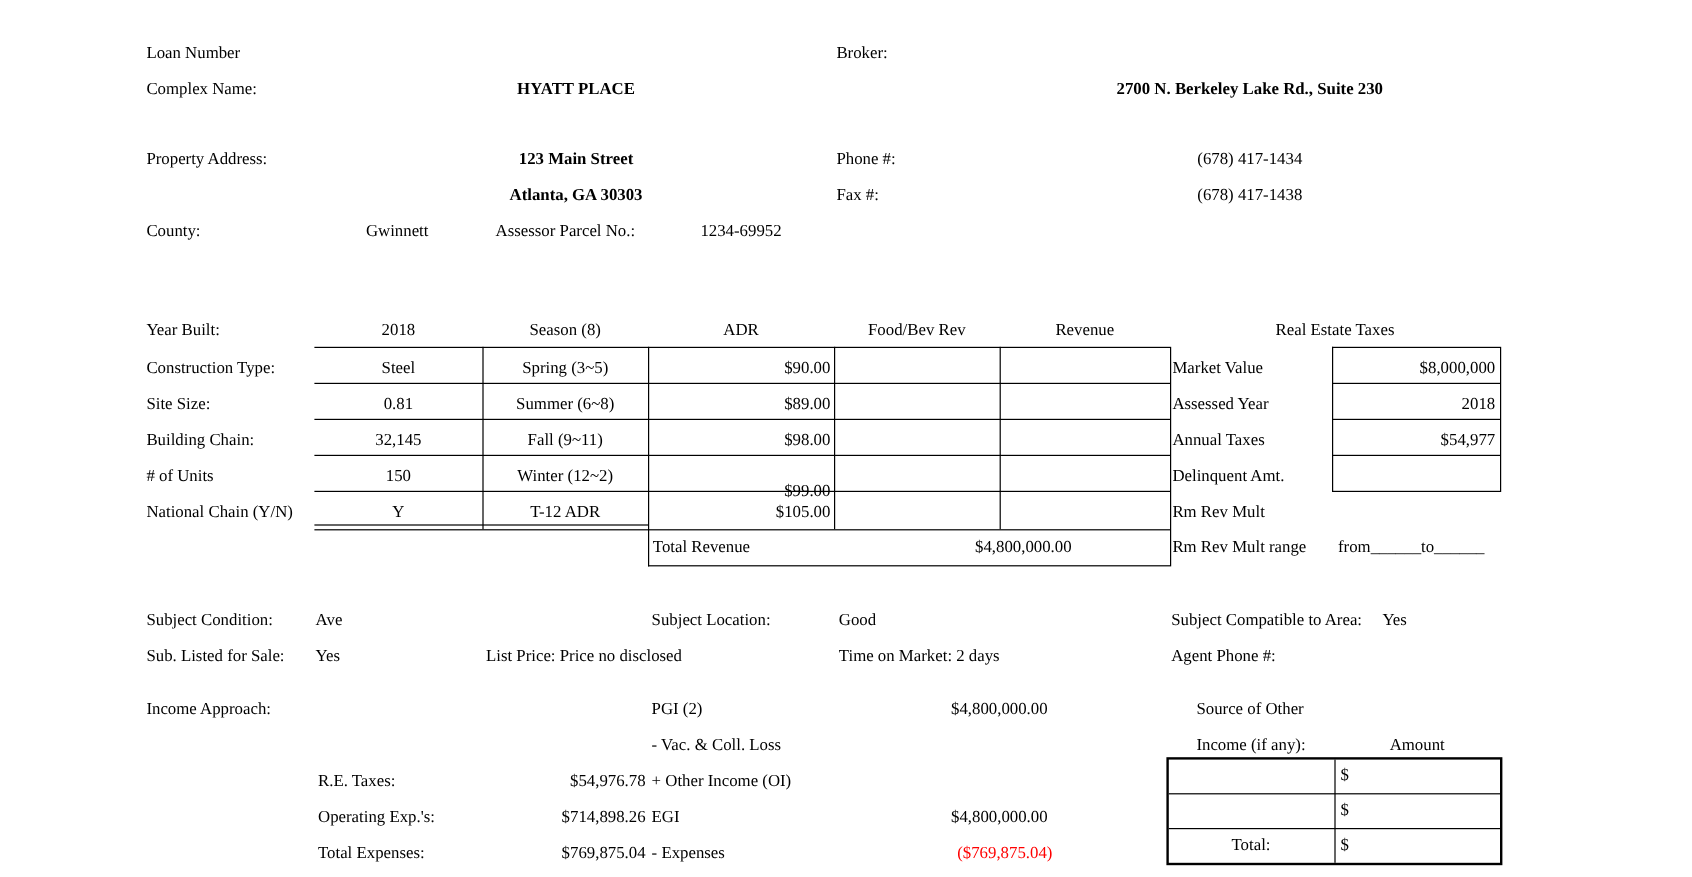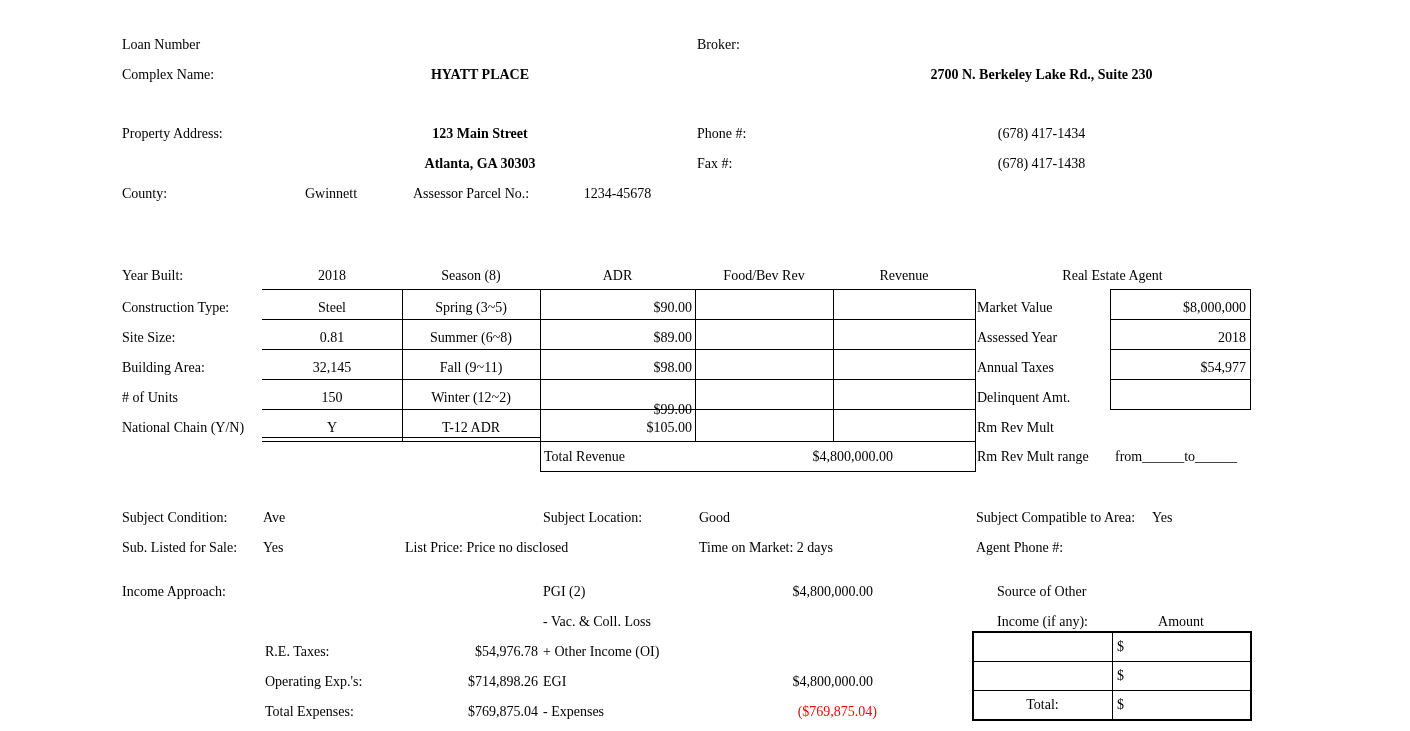--- a/index.html
+++ b/index.html
@@ -22,21 +22,21 @@
 
   <div class="t" style="left:122px;top:35px">Loan Number</div>
   <div class="t" style="left:122px;top:65px">Complex Name:</div>
   <div class="t c b" style="left:380px;top:65px;width:200px">HYATT PLACE</div>
   <div class="t" style="left:122px;top:124px">Property Address:</div>
   <div class="t c b" style="left:380px;top:124px;width:200px">123 Main Street</div>
   <div class="t c b" style="left:380px;top:154px;width:200px">Atlanta, GA 30303</div>
   <div class="t" style="left:122px;top:184px">County:</div>
   <div class="t c" style="left:262px;top:184px;width:138px">Gwinnett</div>
   <div class="t" style="left:413px;top:184px">Assessor Parcel No.:</div>
-  <div class="t c" style="left:540px;top:184px;width:155px">1234-45678</div>
+  <div class="t c" style="left:540px;top:184px;width:155px">1234-69952</div>
 
   <div class="t" style="left:697px;top:35px">Broker:</div>
   <div class="t c b" style="left:833px;top:65px;width:417px">2700 N. Berkeley Lake Rd., Suite 230</div>
   <div class="t" style="left:697px;top:124px">Phone #:</div>
   <div class="t c" style="left:833px;top:124px;width:417px">(678) 417-1434</div>
   <div class="t" style="left:697px;top:154px">Fax #:</div>
   <div class="t c" style="left:833px;top:154px;width:417px">(678) 417-1438</div>
 
   <div class="t" style="left:122px;top:266px">Year Built:</div>
   <div class="t c" style="left:262px;top:266px;width:140px">2018</div>
@@ -52,21 +52,21 @@
   <div class="cell" style="left:696px;top:290px;width:136px;height:28px"></div>
   <div class="cell" style="left:834px;top:290px;width:140px;height:28px"></div>
 
   <div class="t" style="left:122px;top:328px">Site Size:</div>
   <div class="t c" style="left:262px;top:328px;width:140px">0.81</div>
   <div class="t c" style="left:402px;top:328px;width:138px">Summer (6~8)</div>
   <div class="t r" style="left:540px;top:328px;width:152px">$89.00</div>
   <div class="cell" style="left:696px;top:320px;width:136px;height:28px"></div>
   <div class="cell" style="left:834px;top:320px;width:140px;height:28px"></div>
 
-  <div class="t" style="left:122px;top:358px">Building Area:</div>
+  <div class="t" style="left:122px;top:358px">Building Chain:</div>
   <div class="t c" style="left:262px;top:358px;width:140px">32,145</div>
   <div class="t c" style="left:402px;top:358px;width:138px">Fall (9~11)</div>
   <div class="t r" style="left:540px;top:358px;width:152px">$98.00</div>
   <div class="cell" style="left:696px;top:350px;width:136px;height:28px"></div>
   <div class="cell" style="left:834px;top:350px;width:140px;height:28px"></div>
 
   <div class="t" style="left:122px;top:388px"># of Units</div>
   <div class="t c" style="left:262px;top:388px;width:140px">150</div>
   <div class="t c" style="left:402px;top:388px;width:138px">Winter (12~2)</div>
   <div class="t r" style="left:540px;top:400px;width:152px">$99.00</div>
@@ -90,21 +90,21 @@
   <div class="hl" style="left:262px;top:409px;width:713px"></div>
   <div class="hl" style="left:262px;top:437px;width:278px"></div>
   <div class="hl" style="left:262px;top:441px;width:713px"></div>
   <div class="hl" style="left:540px;top:471px;width:435px"></div>
   <div class="vl" style="left:402px;top:289px;height:152px"></div>
   <div class="vl" style="left:540px;top:289px;height:183px"></div>
   <div class="vl" style="left:695px;top:289px;height:152px"></div>
   <div class="vl" style="left:833px;top:289px;height:152px"></div>
   <div class="vl" style="left:975px;top:289px;height:183px"></div>
 
-  <div class="t c" style="left:975px;top:266px;width:275px">Real Estate Agent</div>
+  <div class="t c" style="left:975px;top:266px;width:275px">Real Estate Taxes</div>
   <div class="t" style="left:977px;top:298px">Market Value</div>
   <div class="t r" style="left:1110px;top:298px;width:136px">$8,000,000</div>
   <div class="t" style="left:977px;top:328px">Assessed Year</div>
   <div class="t r" style="left:1110px;top:328px;width:136px">2018</div>
   <div class="t" style="left:977px;top:358px">Annual Taxes</div>
   <div class="t r" style="left:1110px;top:358px;width:136px">$54,977</div>
   <div class="t" style="left:977px;top:388px">Delinquent Amt.</div>
   <div class="cell" style="left:1111px;top:380px;width:138px;height:28px"></div>
   <div class="t" style="left:977px;top:418px">Rm Rev Mult</div>
   <div class="t" style="left:977px;top:447px">Rm Rev Mult range</div>

